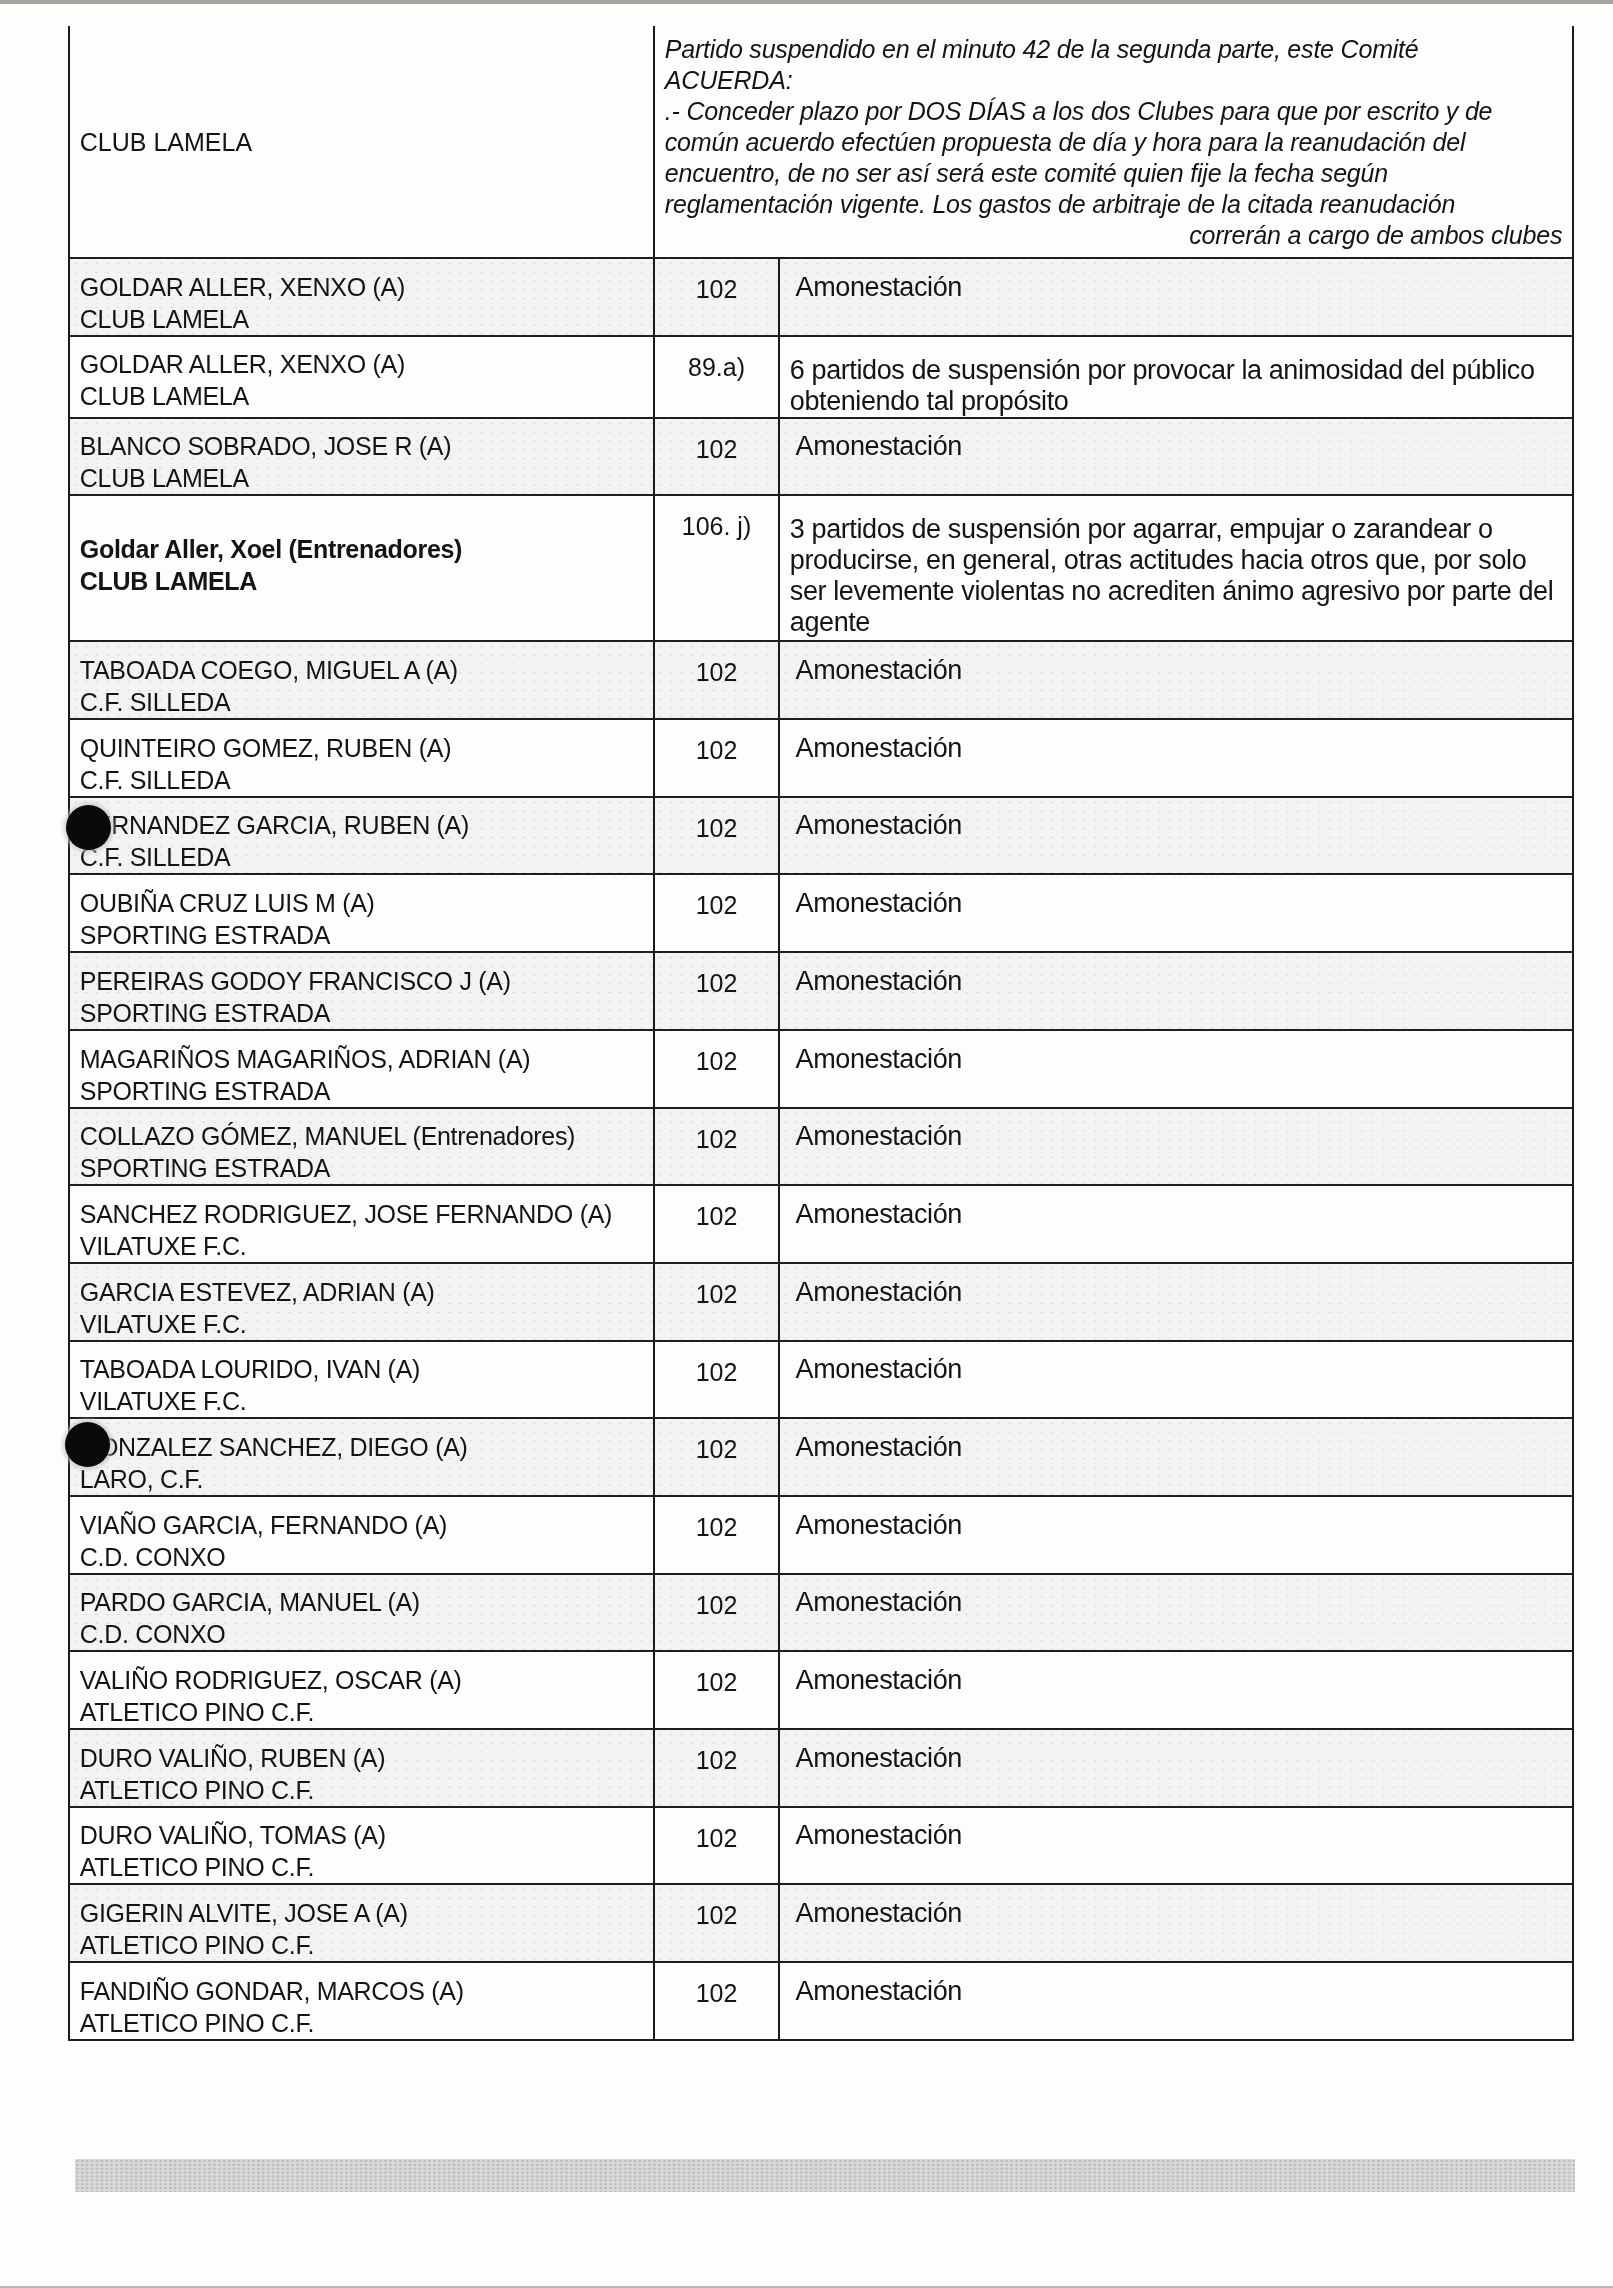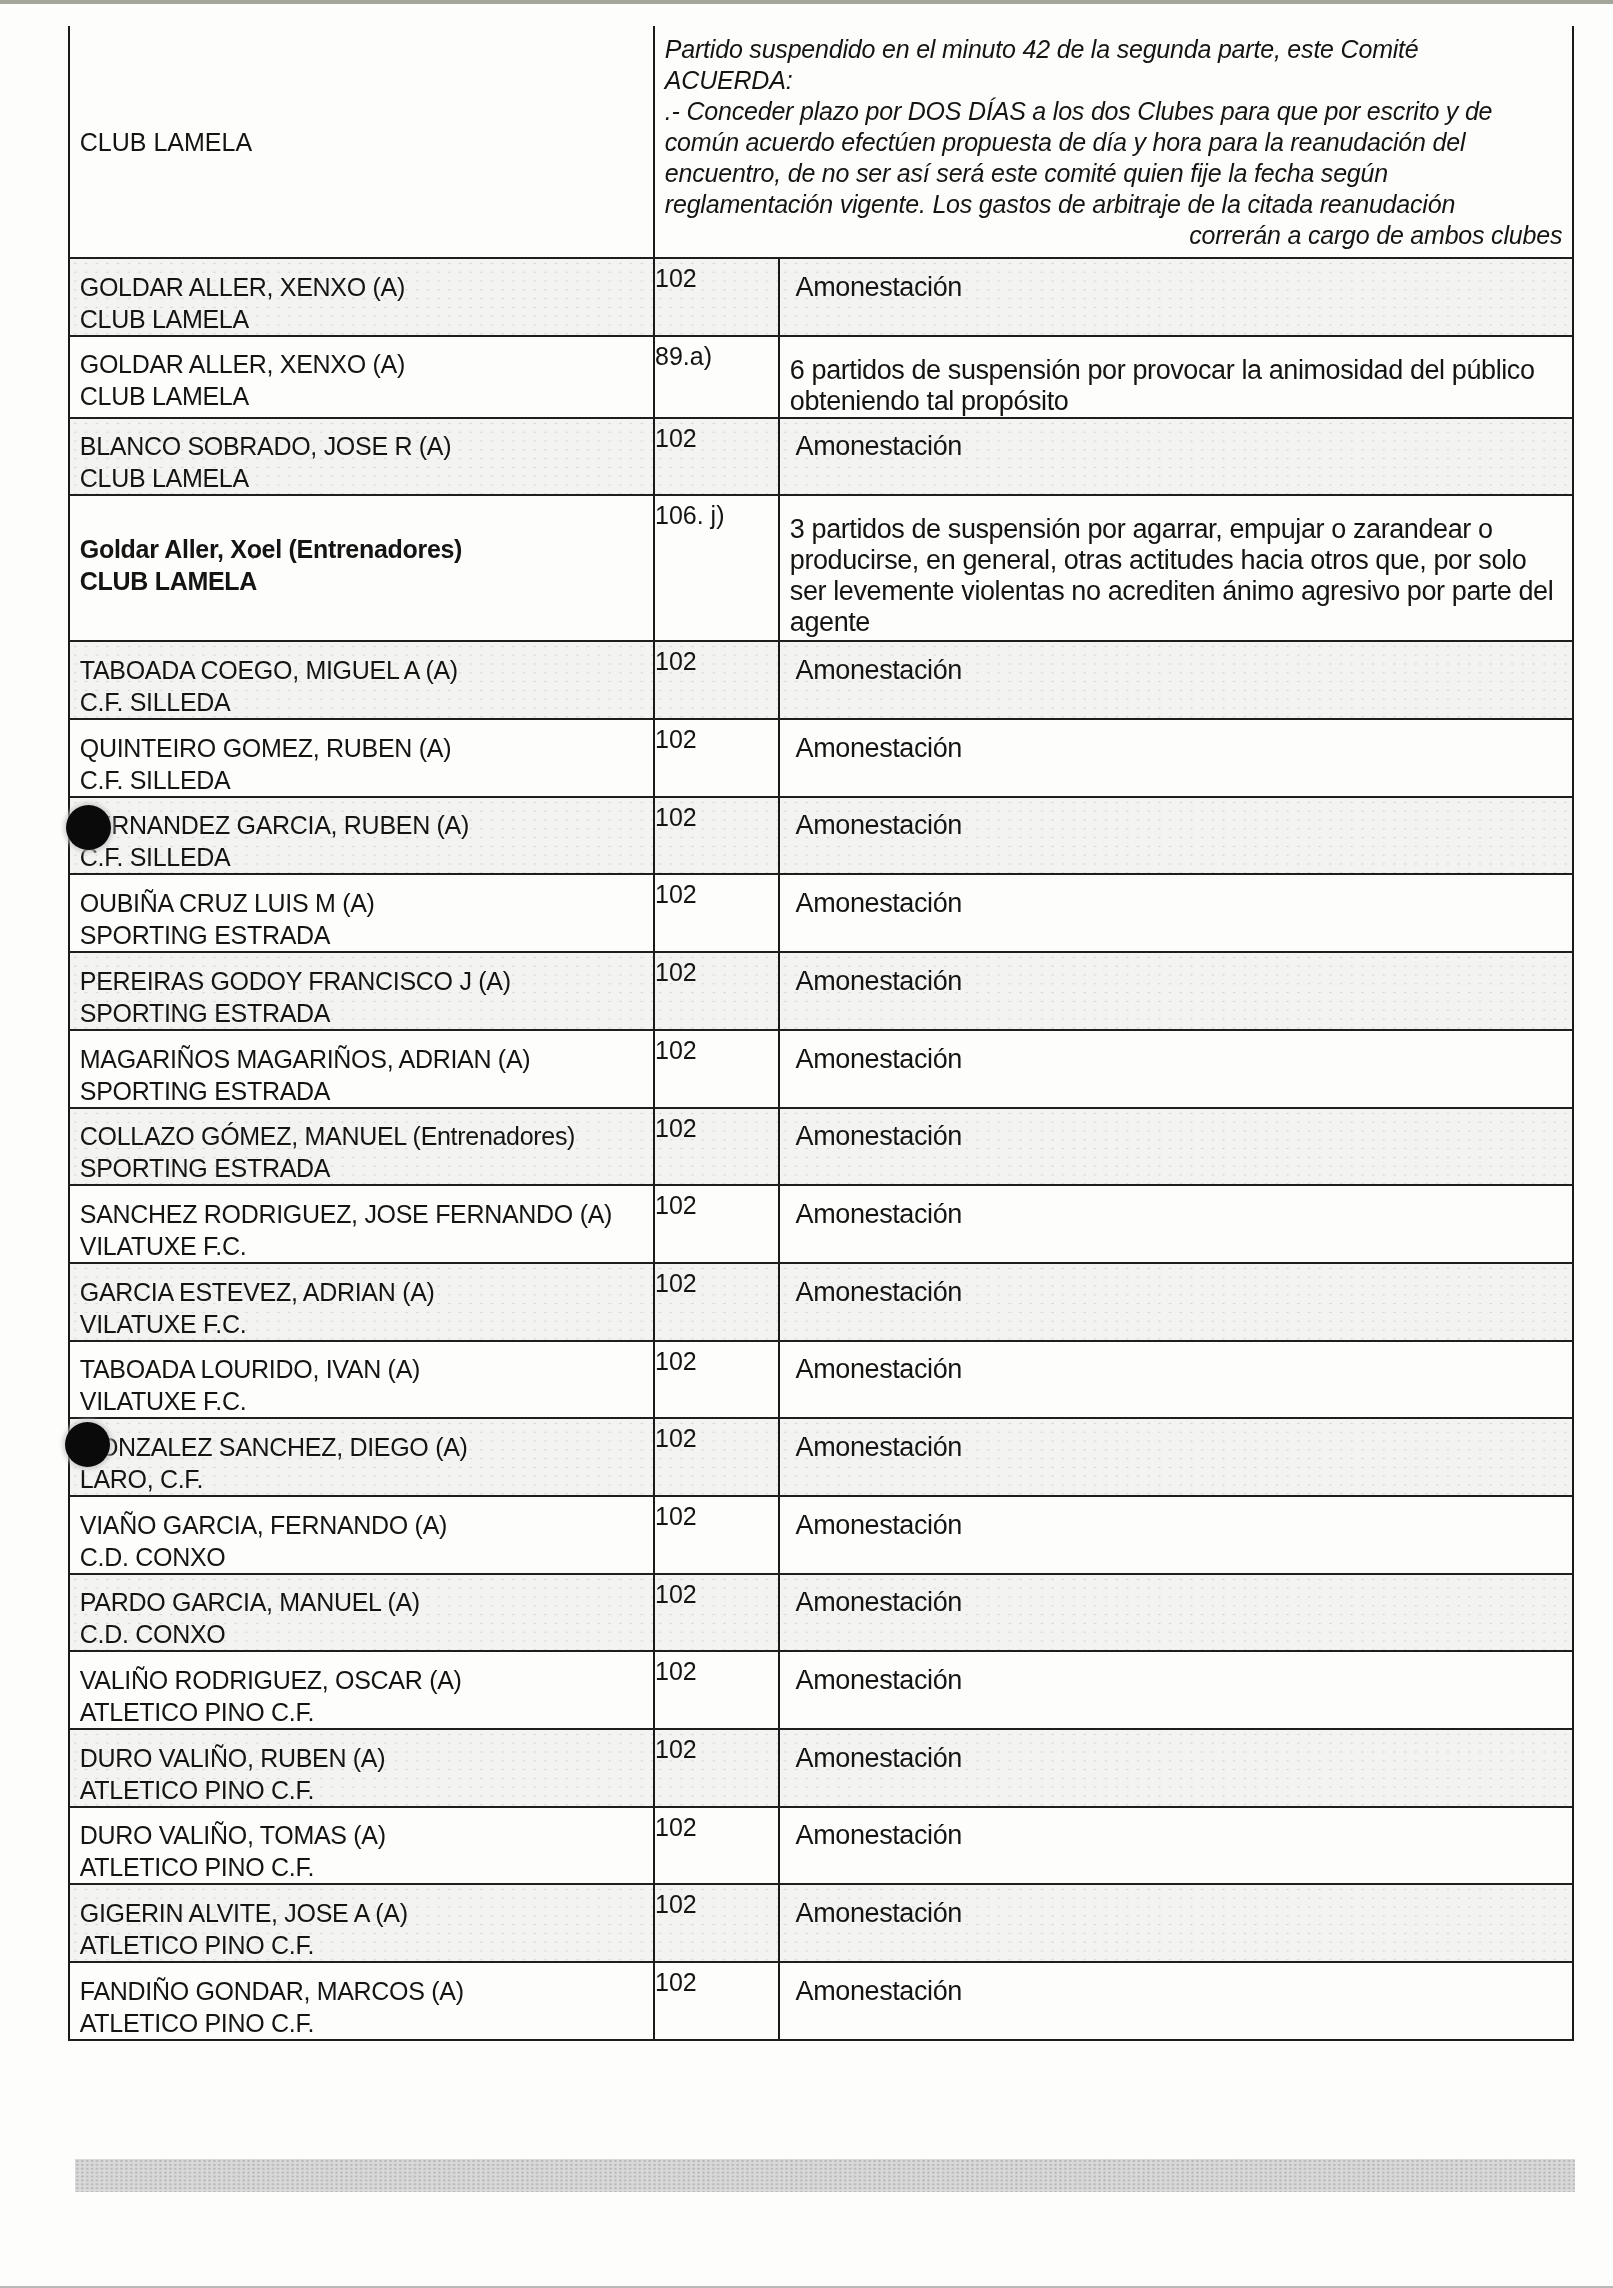--- a/index.html
+++ b/index.html
@@ -27,21 +27,21 @@
   tr.tall { height: 146px; }
   tr.first { height: 232px; }
   tr.first td { border-top: none; }
   tr.shaded td {
     background-color: #f3f3f1;
     background-image: radial-gradient(#cfcfcf 0.8px, transparent 1.2px);
     background-size: 10.7px 8.8px;
   }
   .name-cell { padding: 11.7px 0 0 9.8px; }
   .name, .club { display: block; white-space: nowrap; letter-spacing: -0.3px; }
-  .art-cell { text-align: left; padding-top: 3px; }
+  .art-cell { text-align: center; padding-top: 14px; }
   .desc-cell { padding: 11.7px 9.8px 0 15.6px; font-size: 27px; letter-spacing: -0.4px; }
   .desc-cell.multi { padding-top: 18px; padding-left: 9.8px; line-height: 31px; }
   .first-club { padding: 0 0 0 9.8px; vertical-align: middle; }
   .first-desc { padding: 7.8px 9.8px 0 9.8px; text-align: justify; line-height: 31px; font-size: 25px; letter-spacing: -0.2px; }
   .first-desc span { display: block; font-style: italic; }
   .xoel-cell { padding-top: 37px; font-weight: bold; }
   .xoel-mark { position: absolute; left: 251px; top: 543px; font-size: 15.6px; color: #333; }
   .bottom-band {
     position: absolute; left: 75px; top: 2159px; width: 1500px; height: 33px;
     background-color: #d9d9d9;

